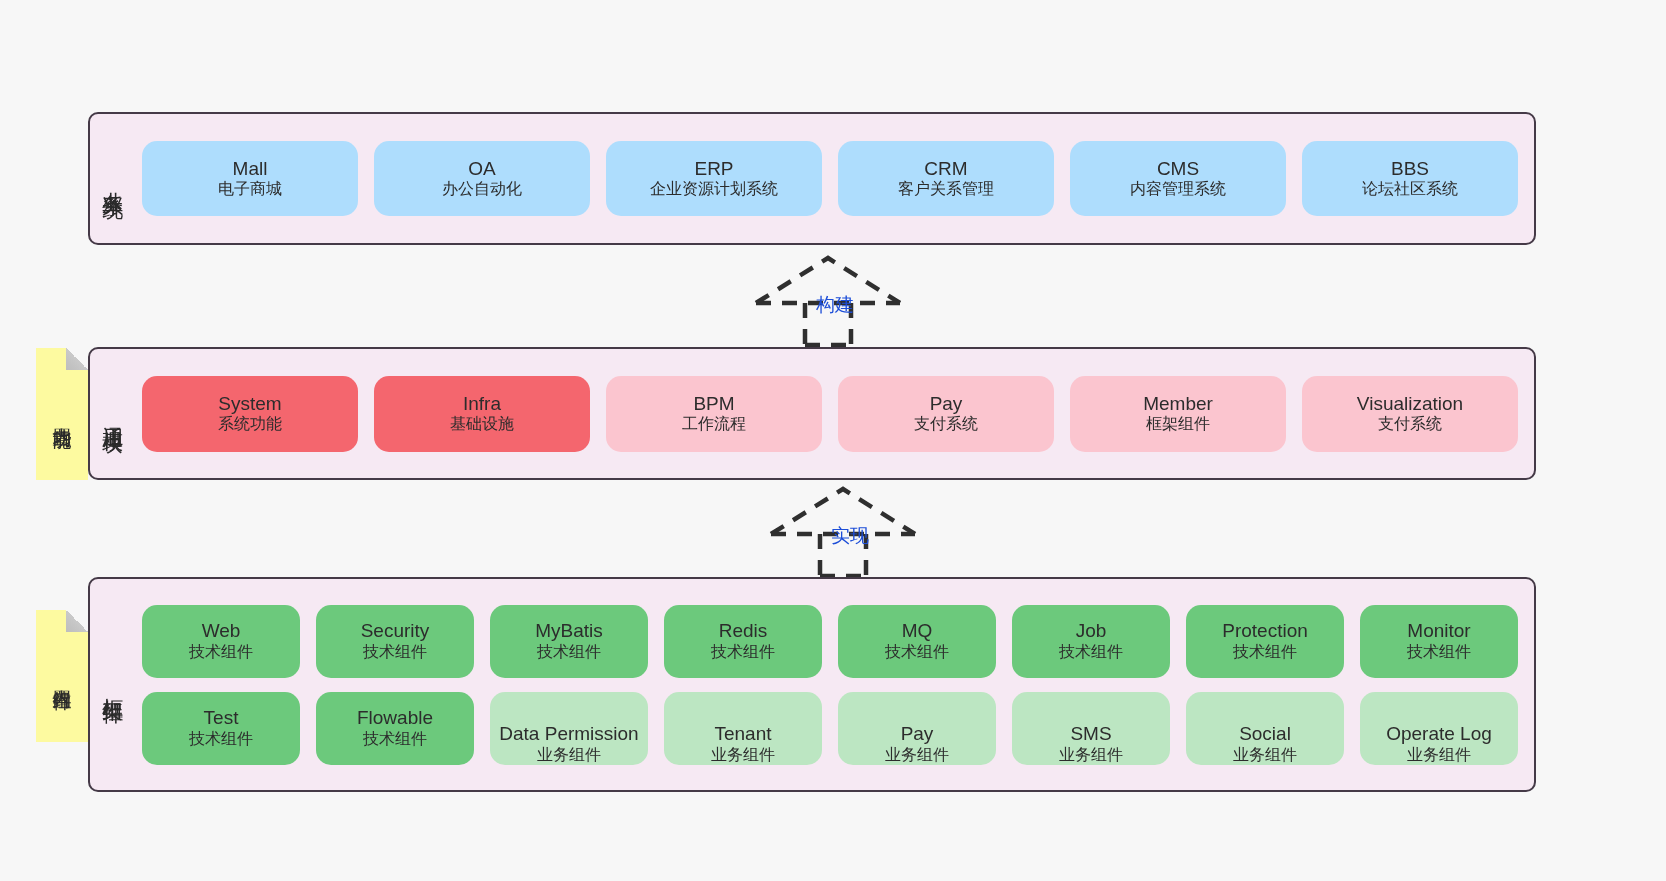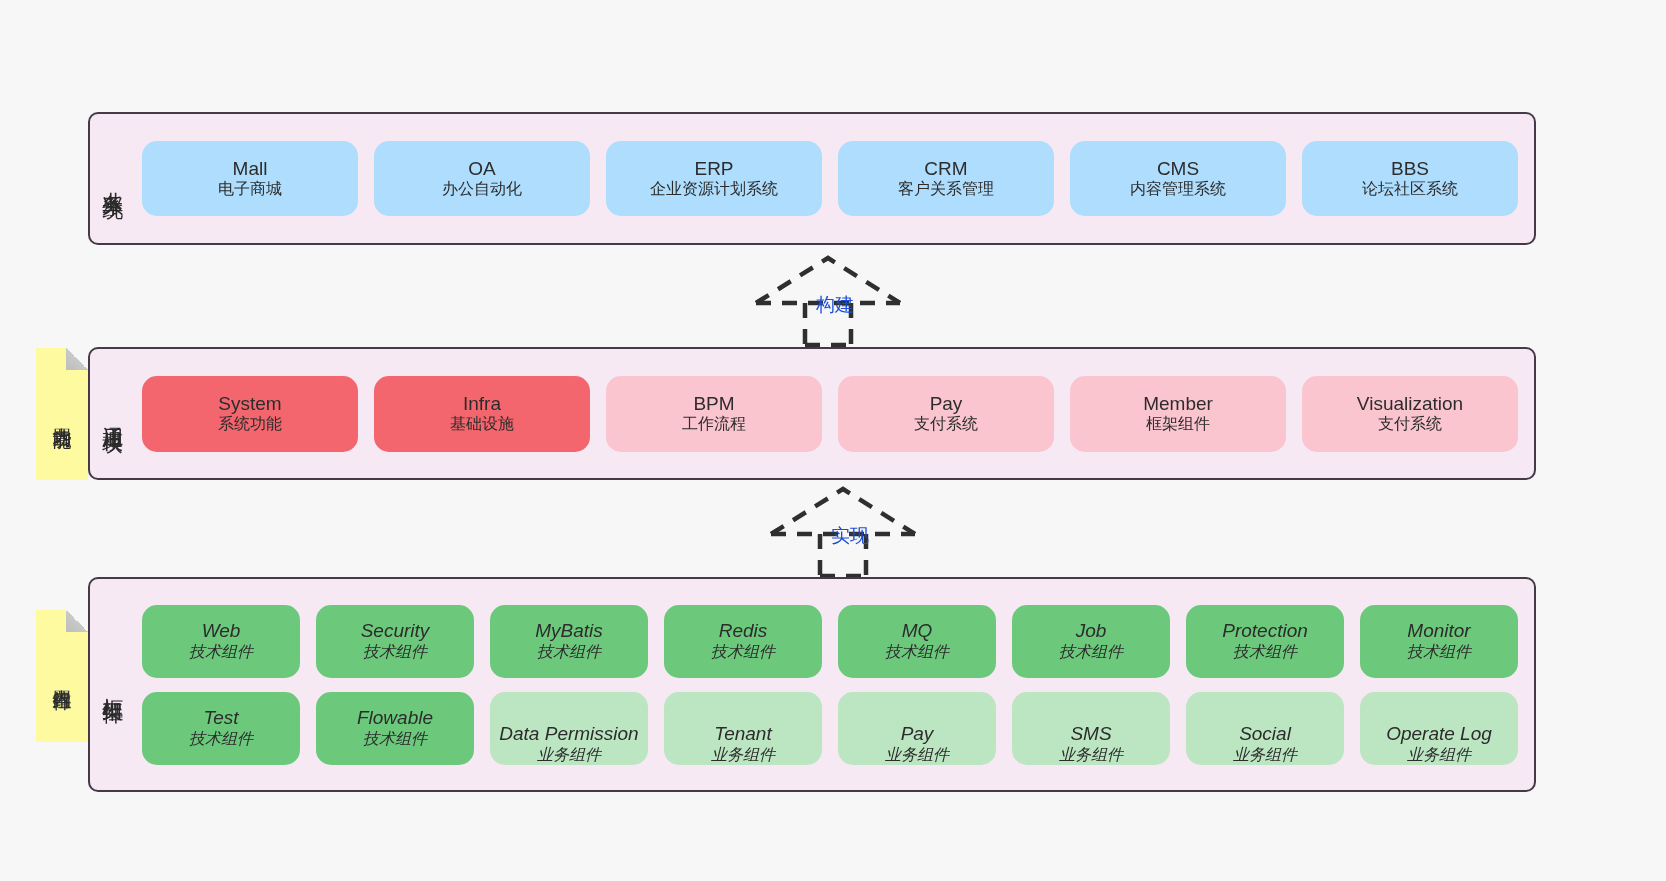--- a/index.html
+++ b/index.html
@@ -70,21 +70,21 @@
 
   
   #layer-business { left: 88px; top: 112px; width: 1448px; height: 133px; }
   #layer-business .cell { height: 75px; background: #aeddfd; }
 
   #layer-common { left: 88px; top: 347px; width: 1448px; height: 133px; }
   #layer-common .cell { height: 76px; background: #fbc5cf; align-items: center; }
   #layer-common .cell.strong { background: #f4666e; }
 
   #layer-framework { left: 88px; top: 577px; width: 1448px; height: 215px; }
-  #layer-framework .cell { height: 73px; background: #6cc97c; font-style: italic; }
+  #layer-framework .cell { height: 73px; background: #6cc97c; }
   #layer-framework .cell.pale { background: #bce6c2; justify-content: flex-end; }
 
   
   .note {
     position: absolute;
     width: 52px;
     background: #fdfaa0;
     display: flex;
     align-items: center;
     justify-content: center;

